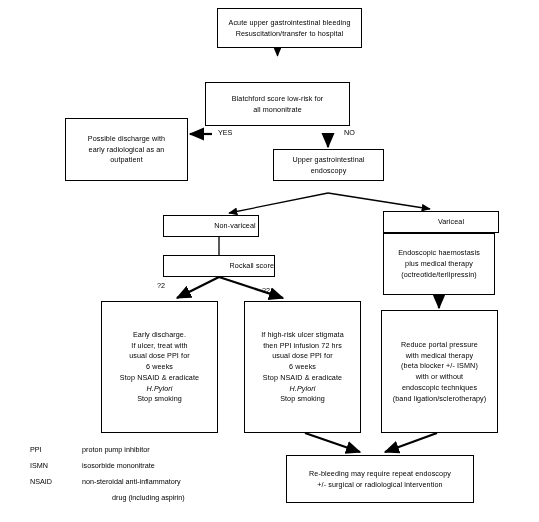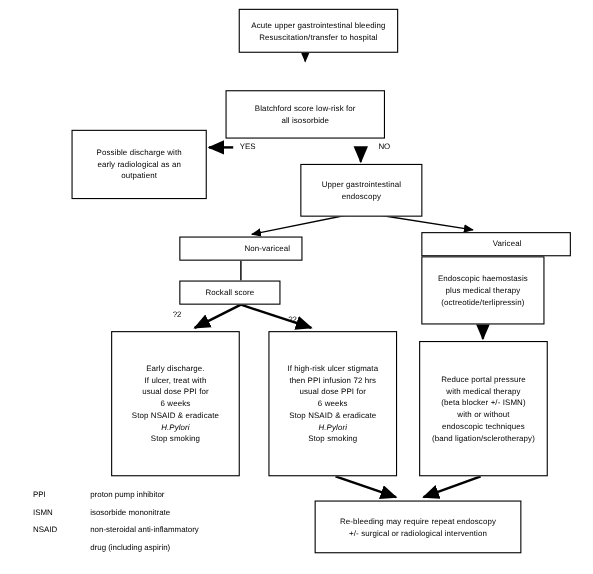--- a/index.html
+++ b/index.html
@@ -31,21 +31,21 @@
     text-align:right;
   }
   .legend{
     position:absolute;
     font-size:7.2px;
     z-index:3;
   }
   .legend-row{display:flex;white-space:nowrap;margin-bottom:7px;}
   .legend-abbr{width:52px;flex:none;}
   .legend-def{flex:none;}
-  .legend-cont{margin-left:52px;white-space:nowrap;}
+  .legend-cont{margin-left:82px;white-space:nowrap;}
 </style>
 </head>
 <body>
 
 <div id="chart">
 
   <svg id="svg-layer" viewBox="0 0 539 522" xmlns="http://www.w3.org/2000/svg">
     <defs>
       <marker id="arrow" markerWidth="8" markerHeight="8" refX="6.4" refY="3" orient="auto" markerUnits="strokeWidth">
         <path d="M0,0 L7,3 L0,6 z" fill="#000"></path>
@@ -82,38 +82,38 @@
       <line x1="437" y1="433" x2="385" y2="452" stroke-width="2.2" marker-end="url(#arrow)"></line>
     </g>
   </svg>
 
 <div class="node" style="left: 217px; top: 8px; width: 145px; height: 40px;">
       <span class="ln">Acute upper gastrointestinal bleeding</span>
       <span class="ln">Resuscitation/transfer to hospital</span>
     </div>
     <div class="node" style="left: 205px; top: 58px; width: 145px; height: 44px; margin-top: 24px;">
       <span class="ln">Blatchford score  low-risk for</span>
-      <span class="ln">all isosorbide</span>
+      <span class="ln">all mononitrate</span>
     </div>
     <div class="node" style="left: 65px; top: 118px; width: 123px; height: 63px;">
       <span class="ln">Possible discharge with</span>
       <span class="ln">early radiological as an</span>
       <span class="ln">outpatient</span>
     </div>
-    <div class="node" style="left: 273px; top: 149px; width: 111px; height: 48px;">
+    <div class="node" style="left: 273px; top: 149px; width: 111px; height: 32px;">
       <span class="ln">Upper gastrointestinal</span>
       <span class="ln">endoscopy</span>
     </div>
-    <div class="node" style="left: 163px; top: 215px; width: 112px; height: 22px; padding-left: 48px;">
+    <div class="node" style="left: 163px; top: 215px; width: 96px; height: 22px; padding-left: 48px;">
       <span class="ln">Non-variceal</span>
     </div>
-    <div class="node" style="left: 163px; top: 255px; width: 92px; height: 22px;">
+    <div class="node" style="left: 163px; top: 255px; width: 112px; height: 22px; align-items: flex-end;">
       <span class="ln">Rockall score</span>
     </div>
-    <div class="node" style="left: 383px; top: 211px; width: 136px; height: 22px; padding-left: 20px;">
+    <div class="node" style="left: 383px; top: 211px; width: 116px; height: 22px; padding-left: 20px;">
       <span class="ln">Variceal</span>
     </div>
     <div class="node" style="left: 383px; top: 233px; width: 112px; height: 62px;">
       <span class="ln">Endoscopic haemostasis</span>
       <span class="ln">plus medical therapy</span>
       <span class="ln">(octreotide/terlipressin)</span>
     </div>
     <div class="node" style="left: 101px; top: 301px; width: 117px; height: 132px;">
       <span class="ln">Early discharge.</span>
       <span class="ln">If ulcer, treat with</span>

